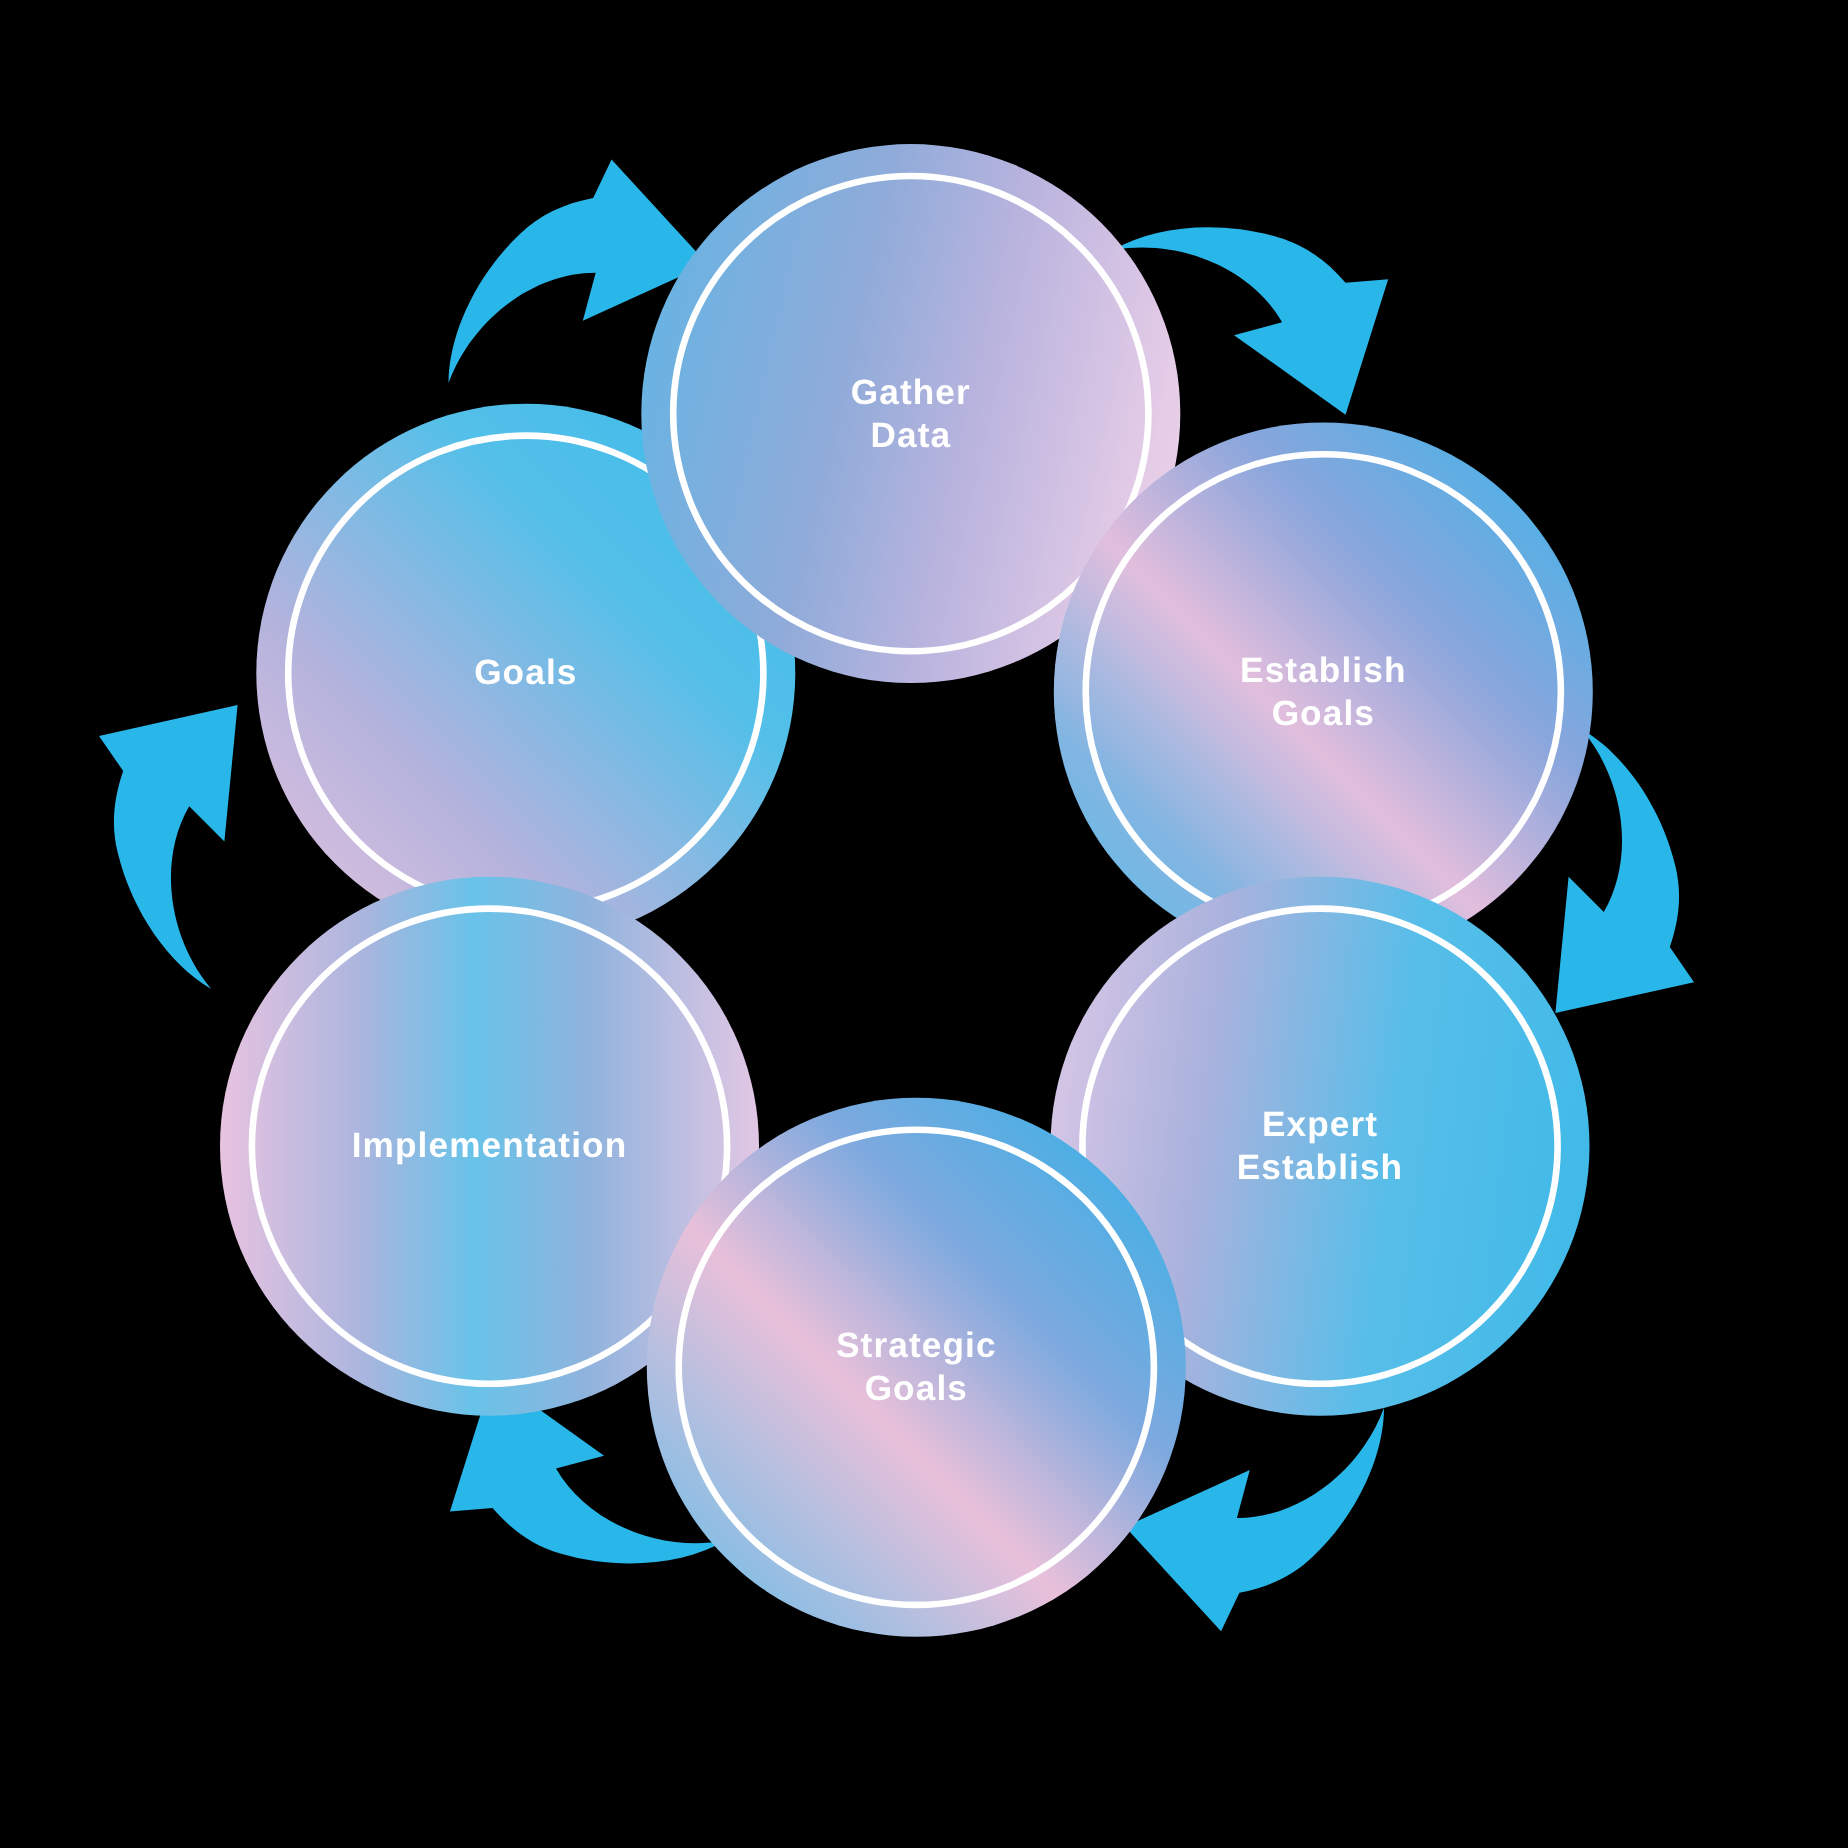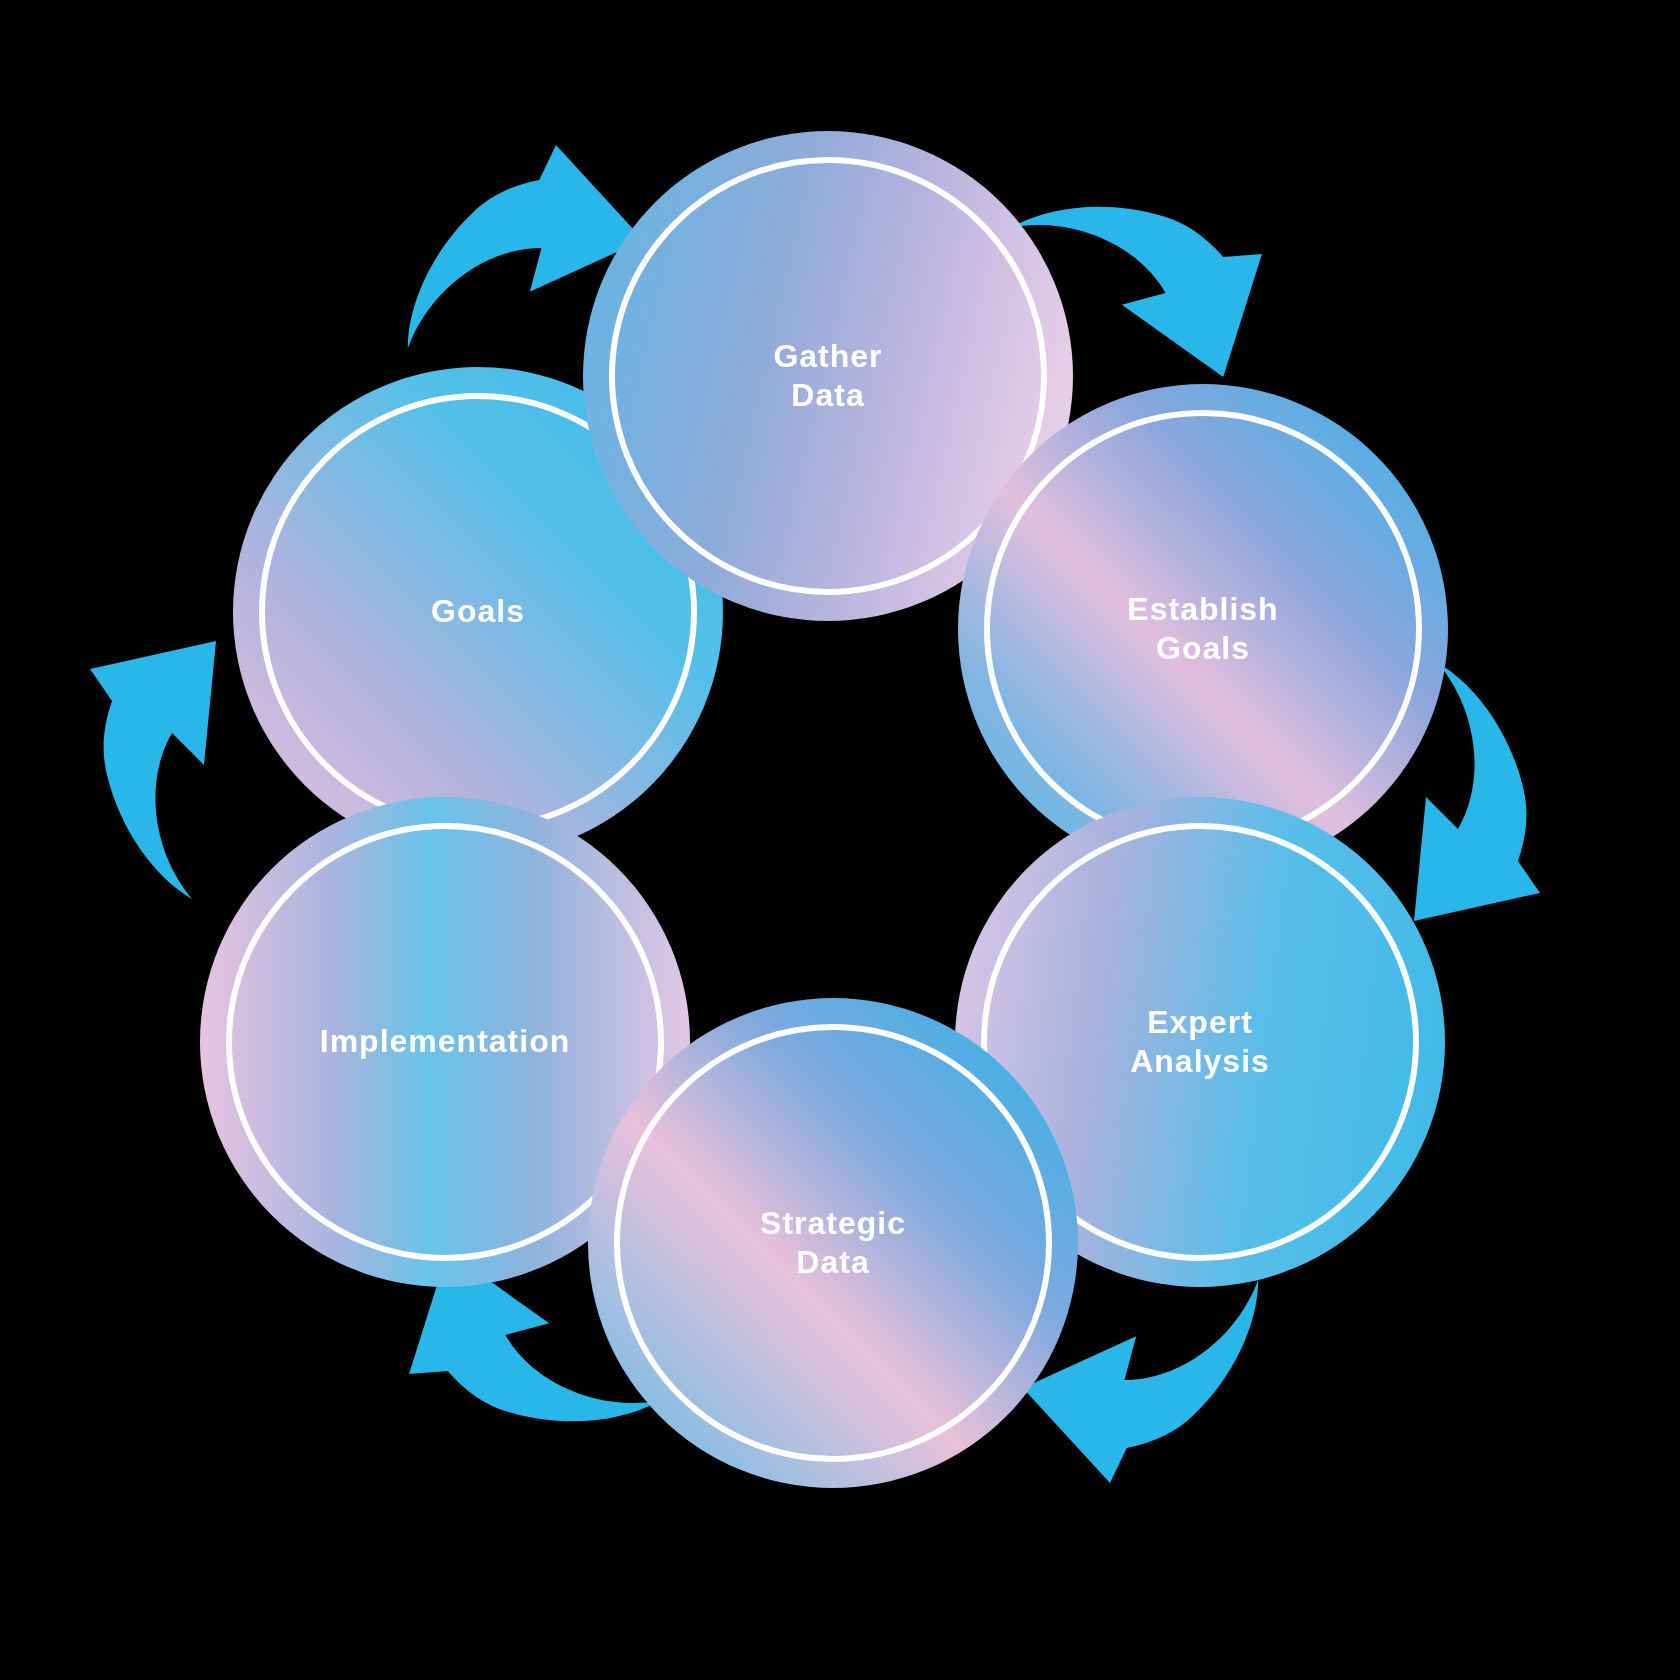--- a/index.html
+++ b/index.html
@@ -110,27 +110,27 @@
 
   <div class="circle c-establish-goals" style="background: linear-gradient(225deg, rgb(57, 180, 233) 2%, rgb(138, 166, 220) 34%, rgb(226, 190, 221) 56%, rgb(130, 181, 226) 78%, rgb(85, 190, 233) 100%);">
     <div class="ring"></div>
     <div class="label">Establish
 Goals</div>
   </div>
 
   <div class="circle c-expert-analysis" style="background: linear-gradient(97deg, rgb(217, 199, 230) 2%, rgb(169, 178, 221) 30%, rgb(87, 190, 233) 62%, rgb(62, 185, 232) 100%);">
     <div class="ring"></div>
     <div class="label">Expert
-Analysis</div>
+Establish</div>
   </div>
 
   <div class="circle c-implementation" style="background: linear-gradient(90deg, rgb(231, 195, 224) 0%, rgb(169, 181, 222) 27%, rgb(104, 195, 233) 47%, rgb(143, 179, 221) 68%, rgb(226, 199, 228) 100%);">
     <div class="ring"></div>
     <div class="label">Implementation</div>
   </div>
 
   <div class="circle c-strategic-plan" style="background: linear-gradient(225deg, rgb(47, 178, 232) 2%, rgb(126, 169, 222) 35%, rgb(233, 192, 218) 58%, rgb(90, 189, 232) 100%);">
     <div class="ring"></div>
     <div class="label">Strategic
-Data</div>
+Goals</div>
   </div>
 
 </div>
 
 </body></html>

